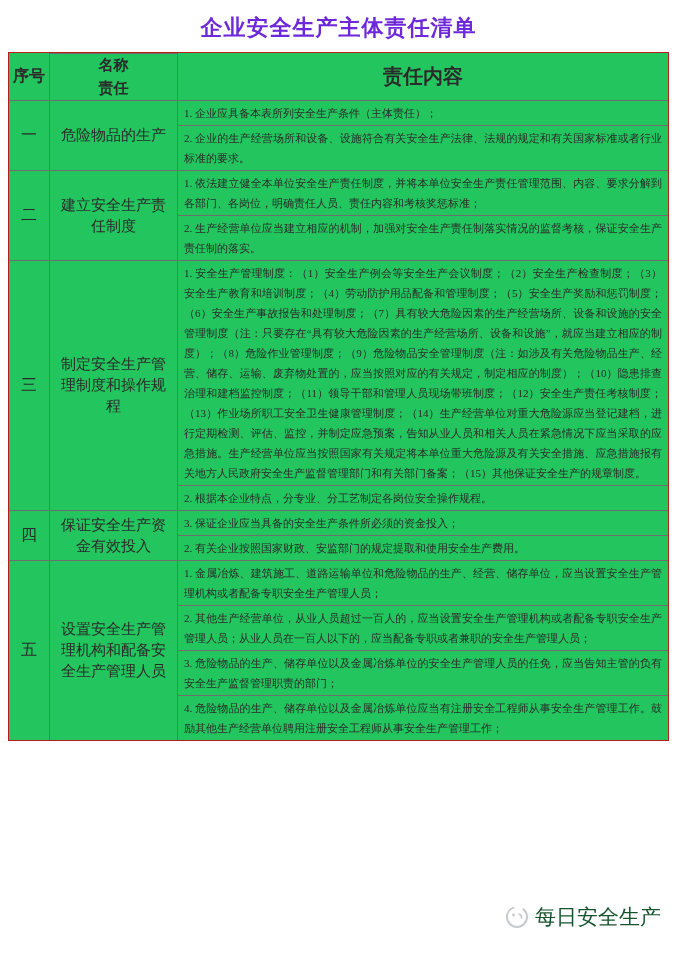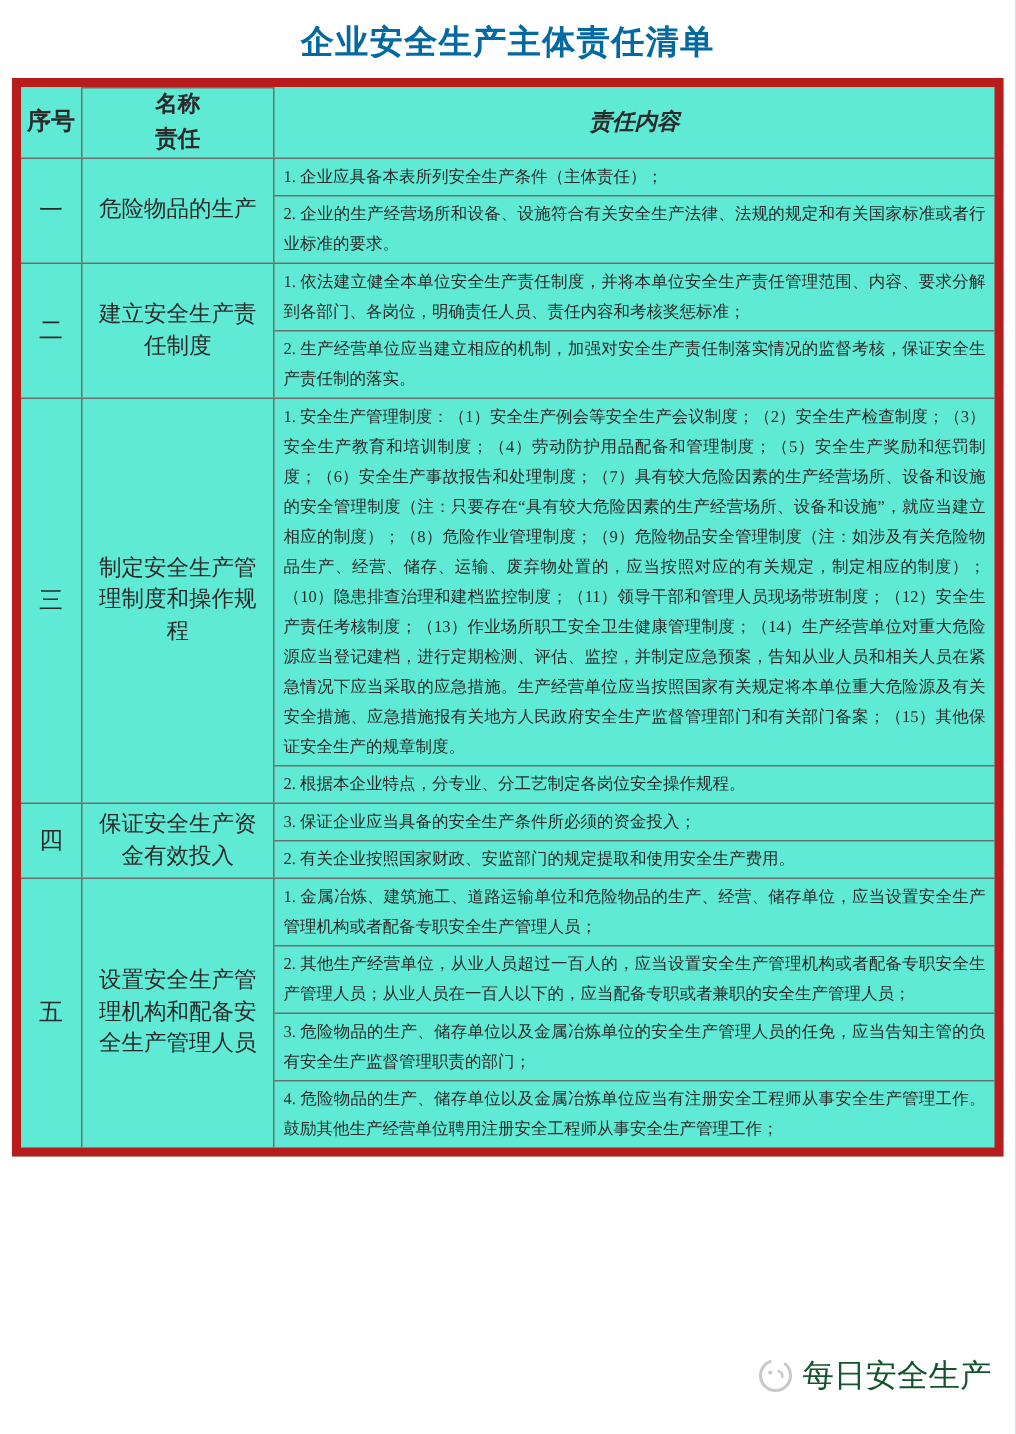--- a/index.html
+++ b/index.html
@@ -11,26 +11,26 @@
     position: relative;
     overflow: hidden;
   }
   .title {
     margin: 13px 0 9px 0;
     text-align: center;
     font-family: "Liberation Sans", "DejaVu Sans", sans-serif;
     font-weight: bold;
     font-size: 22px;
     letter-spacing: 1px;
-    color: #0369a1;
+    color: #6d28d9;
   }
   .table {
     margin: 0 8px;
-    border: 6px solid #b91c1c;
-    background: #5eead4;
+    border: 1px solid #b91c1c;
+    background: #22c55e;
   }
   .row, .hrow {
     display: grid;
     grid-template-columns: 41px 128px 1fr;
   }
   .row { border-top: 1px solid #6e6e6e; }
   .hrow { font-weight: bold; }
   .cell-num {
     border-right: 1px solid #6e6e6e;
     display: flex; align-items: center; justify-content: center;
@@ -53,22 +53,21 @@
   .item + .item { border-top: 1px solid #6e6e6e; }
   .name-split { padding: 0; flex-direction: column; align-items: stretch; }
   .half {
     height: 23px;
     display: flex; align-items: center; justify-content: center;
     font-size: 15px;
   }
   .half.second { border-top: 1px solid #6e6e6e; }
   .hcell-content {
     display: flex; align-items: center; justify-content: center;
-    font-size: 15px;
-    font-style: italic;
+    font-size: 20px;
   }
   .watermark {
     position: absolute;
     right: 16px;
     top: 903px;
     display: flex; align-items: center; gap: 5px;
     color: #14532d;
     font-size: 21px;
     font-family: "Liberation Sans", "DejaVu Sans", sans-serif;
     pointer-events: none;

